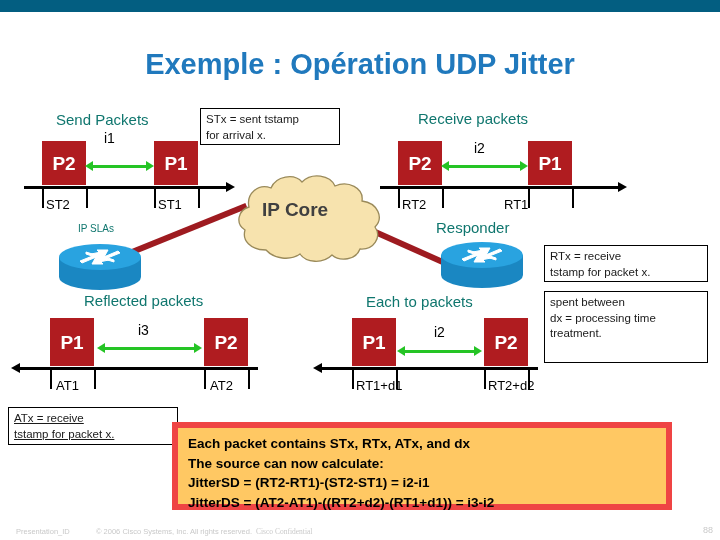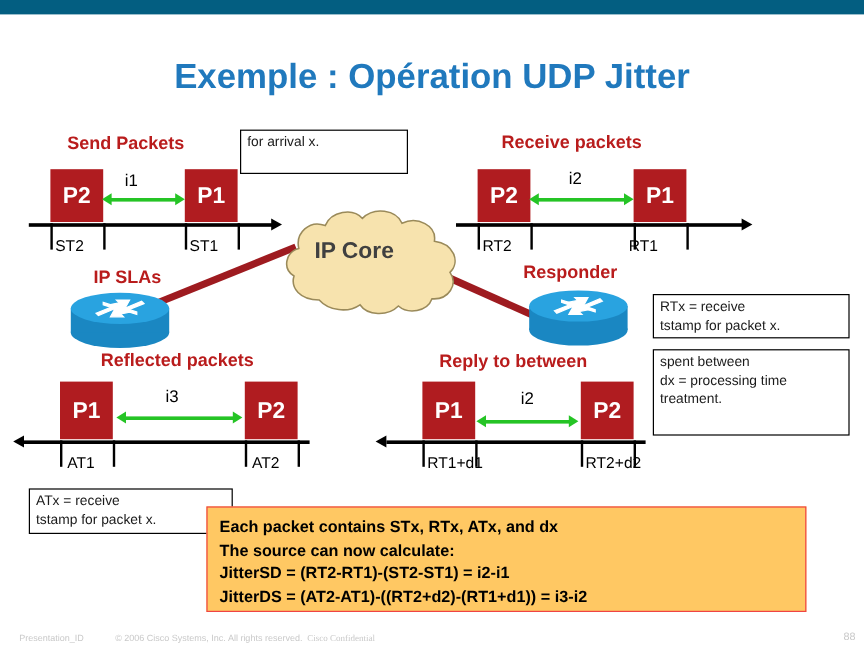--- a/index.html
+++ b/index.html
@@ -11,21 +11,21 @@
   .slide{position:absolute;left:0;top:0;width:720px;height:540px;}
   .topbar2{position:absolute;left:0;top:0;width:720px;height:12px;background:#035e81;}
 
   .title{
     position:absolute;left:0;top:48px;width:720px;text-align:center;
     font-size:29px;font-weight:bold;color:#2079bd;letter-spacing:0px;
     font-family:"Liberation Sans", sans-serif;
   }
 
   
-  .lbl{position:absolute;font-weight:bold;color:#b91c1c;font-size:14px;white-space:nowrap;}
+  .lbl{position:absolute;font-weight:normal;color:#0f766e;font-size:14px;white-space:nowrap;}
 
   
   .pkt{
     position:absolute;background:#b01c20;color:#ffffff;
     font-weight:bold;font-size:19px;
     display:flex;align-items:center;justify-content:center;
     line-height:1;
   }
 
   
@@ -53,21 +53,21 @@
   .cloudtxt{
     position:absolute;font-size:19px;font-weight:bold;color:#404040;
     white-space:nowrap;
   }
 
   
   .link{position:absolute;background:#9e1b20;height:6px;transform-origin:0 50%;}
 
   
   .summary{
-    position:absolute;background:#ffc863;border:1px solid #ef4444;
+    position:absolute;background:#ffc863;border:6px solid #ef4444;
     font-weight:bold;font-size:13.5px;color:#000;line-height:1.45;
     padding:6px 10px;box-sizing:border-box;
   }
   .summary div{white-space:nowrap;}
 
   
   .footer{position:absolute;font-size:7.5px;color:#c9c9c9;white-space:nowrap;}
   .pagenum{position:absolute;font-size:9px;color:#c9c9c9;}
 </style>
 </head>
@@ -77,58 +77,59 @@
 
   <div class="topbar2"></div>
 
   <div class="title">Exemple : Opération UDP Jitter</div>
 
   <div class="lbl" style="left:56px;top:111px;font-size:15px;">Send Packets</div>
 
   <div class="pkt" style="left:42px;top:141px;width:44px;height:44px;">P2</div>
   <div class="pkt" style="left:154px;top:141px;width:44px;height:44px;">P1</div>
 
-  <div class="ivtxt" style="left:104px;top:142px;text-align:center;">i1</div>
+  <div class="ivtxt" style="left:104px;top:130px;text-align:center;">i1</div>
   <div class="ivline" style="left:92px;top:165px;width:56px;"></div>
   <div class="ivL" style="left:85px;top:161px;"></div>
   <div class="ivR" style="left:146px;top:161px;"></div>
 
   <div class="tline" style="left:24px;top:186px;width:204px;"></div>
   <div class="arrowR" style="left:226px;top:182px;"></div>
   <div class="ttick" style="left:42px;top:186px;height:22px;"></div>
   <div class="ttick" style="left:86px;top:186px;height:22px;"></div>
   <div class="ttick" style="left:154px;top:186px;height:22px;"></div>
   <div class="ttick" style="left:198px;top:186px;height:22px;"></div>
   <div class="tlabel" style="left:46px;top:197px;text-align:right;">ST2</div>
   <div class="tlabel" style="left:158px;top:197px;">ST1</div>
 
-  <div class="lbl" style="left:78px;top:223px;font-size:15px;">IP SLAs</div>
+  <div class="lbl" style="left:78px;top:223px;font-size:10px;">IP SLAs</div>
 
   <div class="note" style="left:200px;top:108px;width:140px;height:37px;">
+    <div>STx = sent tstamp</div>
     <div>for arrival x.</div>
   </div>
 
   <div class="lbl" style="left:418px;top:110px;font-size:15px;">Receive packets</div>
 
   <div class="pkt" style="left:398px;top:141px;width:44px;height:44px;">P2</div>
   <div class="pkt" style="left:528px;top:141px;width:44px;height:44px;">P1</div>
 
   <div class="ivtxt" style="left:474px;top:140px;">i2</div>
   <div class="ivline" style="left:448px;top:165px;width:74px;"></div>
   <div class="ivL" style="left:441px;top:161px;"></div>
   <div class="ivR" style="left:520px;top:161px;"></div>
 
   <div class="tline" style="left:380px;top:186px;width:240px;"></div>
   <div class="arrowR" style="left:618px;top:182px;"></div>
   <div class="ttick" style="left:398px;top:186px;height:22px;"></div>
   <div class="ttick" style="left:442px;top:186px;height:22px;"></div>
   <div class="ttick" style="left:528px;top:186px;height:22px;"></div>
   <div class="ttick" style="left:572px;top:186px;height:22px;"></div>
   <div class="tlabel" style="left:402px;top:197px;">RT2</div>
-  <div class="tlabel" style="left:524px;top:197px;">RT1</div>
+  <div class="tlabel" style="left:504px;top:197px;">RT1</div>
 
   <div class="lbl" style="left:436px;top:219px;font-size:15px;">Responder</div>
 
   <div class="link" style="left:100px;top:262px;width:158px;transform:rotate(-22deg);"></div>
   <div class="link" style="left:364px;top:224px;width:130px;transform:rotate(24deg);"></div>
 
   <div class="cloud" style="left:232px;top:172px;">
     <svg width="156" height="92" viewBox="0 0 156 92">
       <path d="M34,78 C18,78 10,68 13,58 C3,52 6,38 17,35 C14,22 26,11 39,16
                C44,4 62,1 70,10 C80,0 98,3 103,14 C116,8 132,16 130,29
@@ -190,40 +191,40 @@
 
   <div class="tline" style="left:20px;top:367px;width:238px;"></div>
   <div class="arrowL" style="left:11px;top:363px;"></div>
   <div class="ttick" style="left:50px;top:367px;height:22px;"></div>
   <div class="ttick" style="left:94px;top:367px;height:22px;"></div>
   <div class="ttick" style="left:204px;top:367px;height:22px;"></div>
   <div class="ttick" style="left:248px;top:367px;height:22px;"></div>
   <div class="tlabel" style="left:56px;top:378px;">AT1</div>
   <div class="tlabel" style="left:210px;top:378px;">AT2</div>
 
-  <div class="lbl" style="left:366px;top:293px;font-size:15px;">Reply to between</div>
+  <div class="lbl" style="left:366px;top:293px;font-size:15px;">Each to packets</div>
 
   <div class="pkt" style="left:352px;top:318px;width:44px;height:48px;">P1</div>
   <div class="pkt" style="left:484px;top:318px;width:44px;height:48px;">P2</div>
 
   <div class="ivtxt" style="left:434px;top:324px;">i2</div>
   <div class="ivline" style="left:404px;top:350px;width:72px;"></div>
   <div class="ivL" style="left:397px;top:346px;"></div>
   <div class="ivR" style="left:474px;top:346px;"></div>
 
   <div class="tline" style="left:322px;top:367px;width:216px;"></div>
   <div class="arrowL" style="left:313px;top:363px;"></div>
   <div class="ttick" style="left:352px;top:367px;height:22px;"></div>
   <div class="ttick" style="left:396px;top:367px;height:22px;"></div>
   <div class="ttick" style="left:484px;top:367px;height:22px;"></div>
   <div class="ttick" style="left:528px;top:367px;height:22px;"></div>
   <div class="tlabel" style="left:356px;top:378px;">RT1+d1</div>
   <div class="tlabel" style="left:488px;top:378px;">RT2+d2</div>
 
-  <div class="note" style="left:24px;top:407px;width:170px;height:38px;">
+  <div class="note" style="left:8px;top:407px;width:170px;height:38px;text-decoration:underline;">
     <div>ATx = receive</div>
     <div>tstamp for packet x.</div>
   </div>
 
   <div class="summary" style="left:172px;top:422px;width:500px;height:88px;">
     <div>Each packet contains STx, RTx, ATx, and dx</div>
     <div>The source can now calculate:</div>
     <div>JitterSD = (RT2-RT1)-(ST2-ST1) = i2-i1</div>
     <div>JitterDS = (AT2-AT1)-((RT2+d2)-(RT1+d1)) = i3-i2</div>
   </div>

